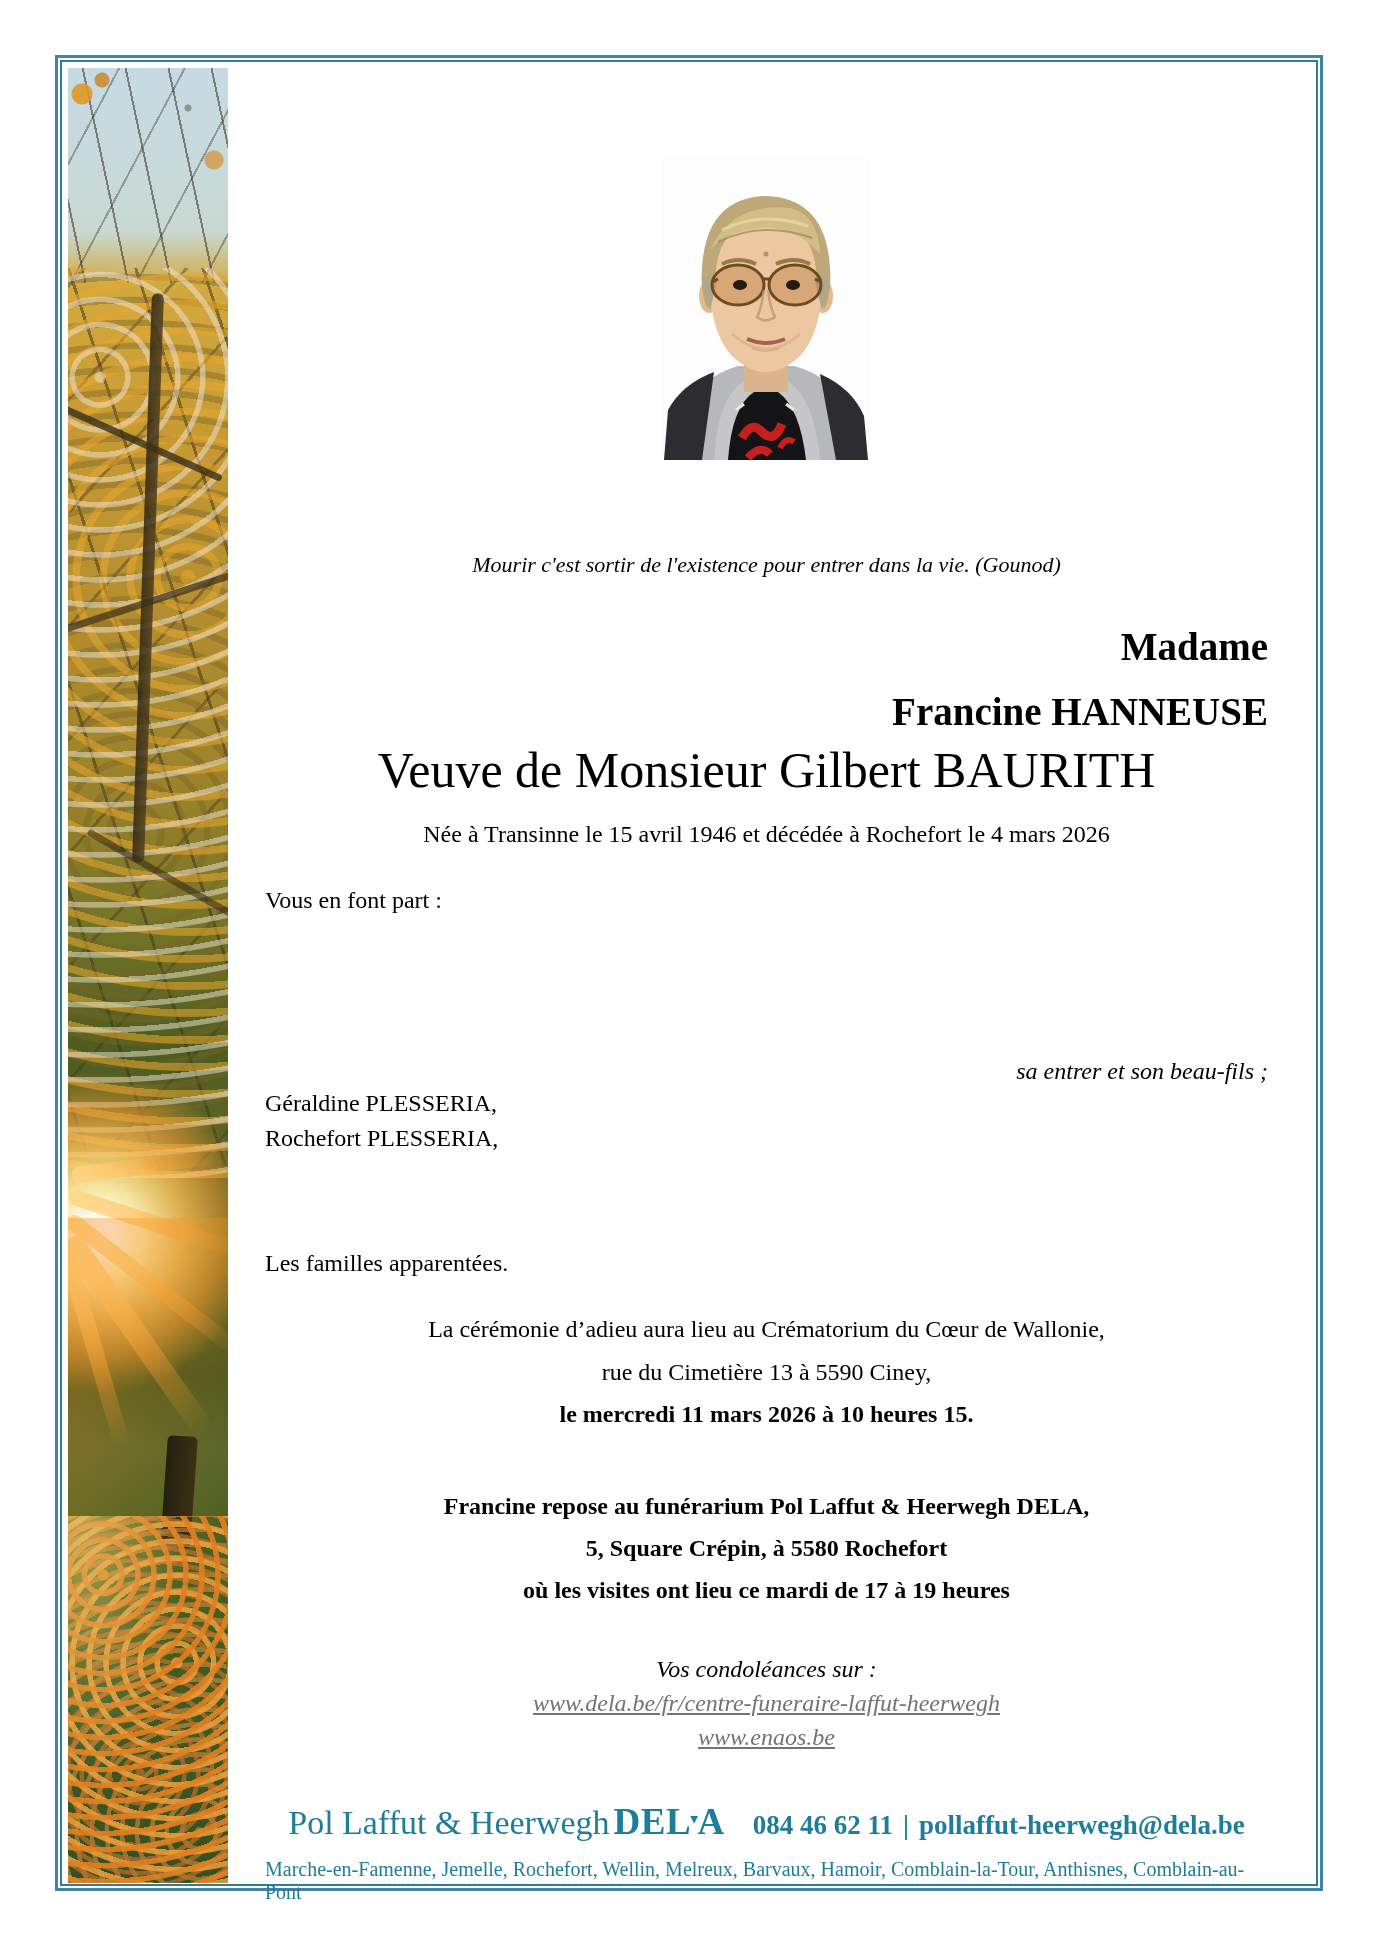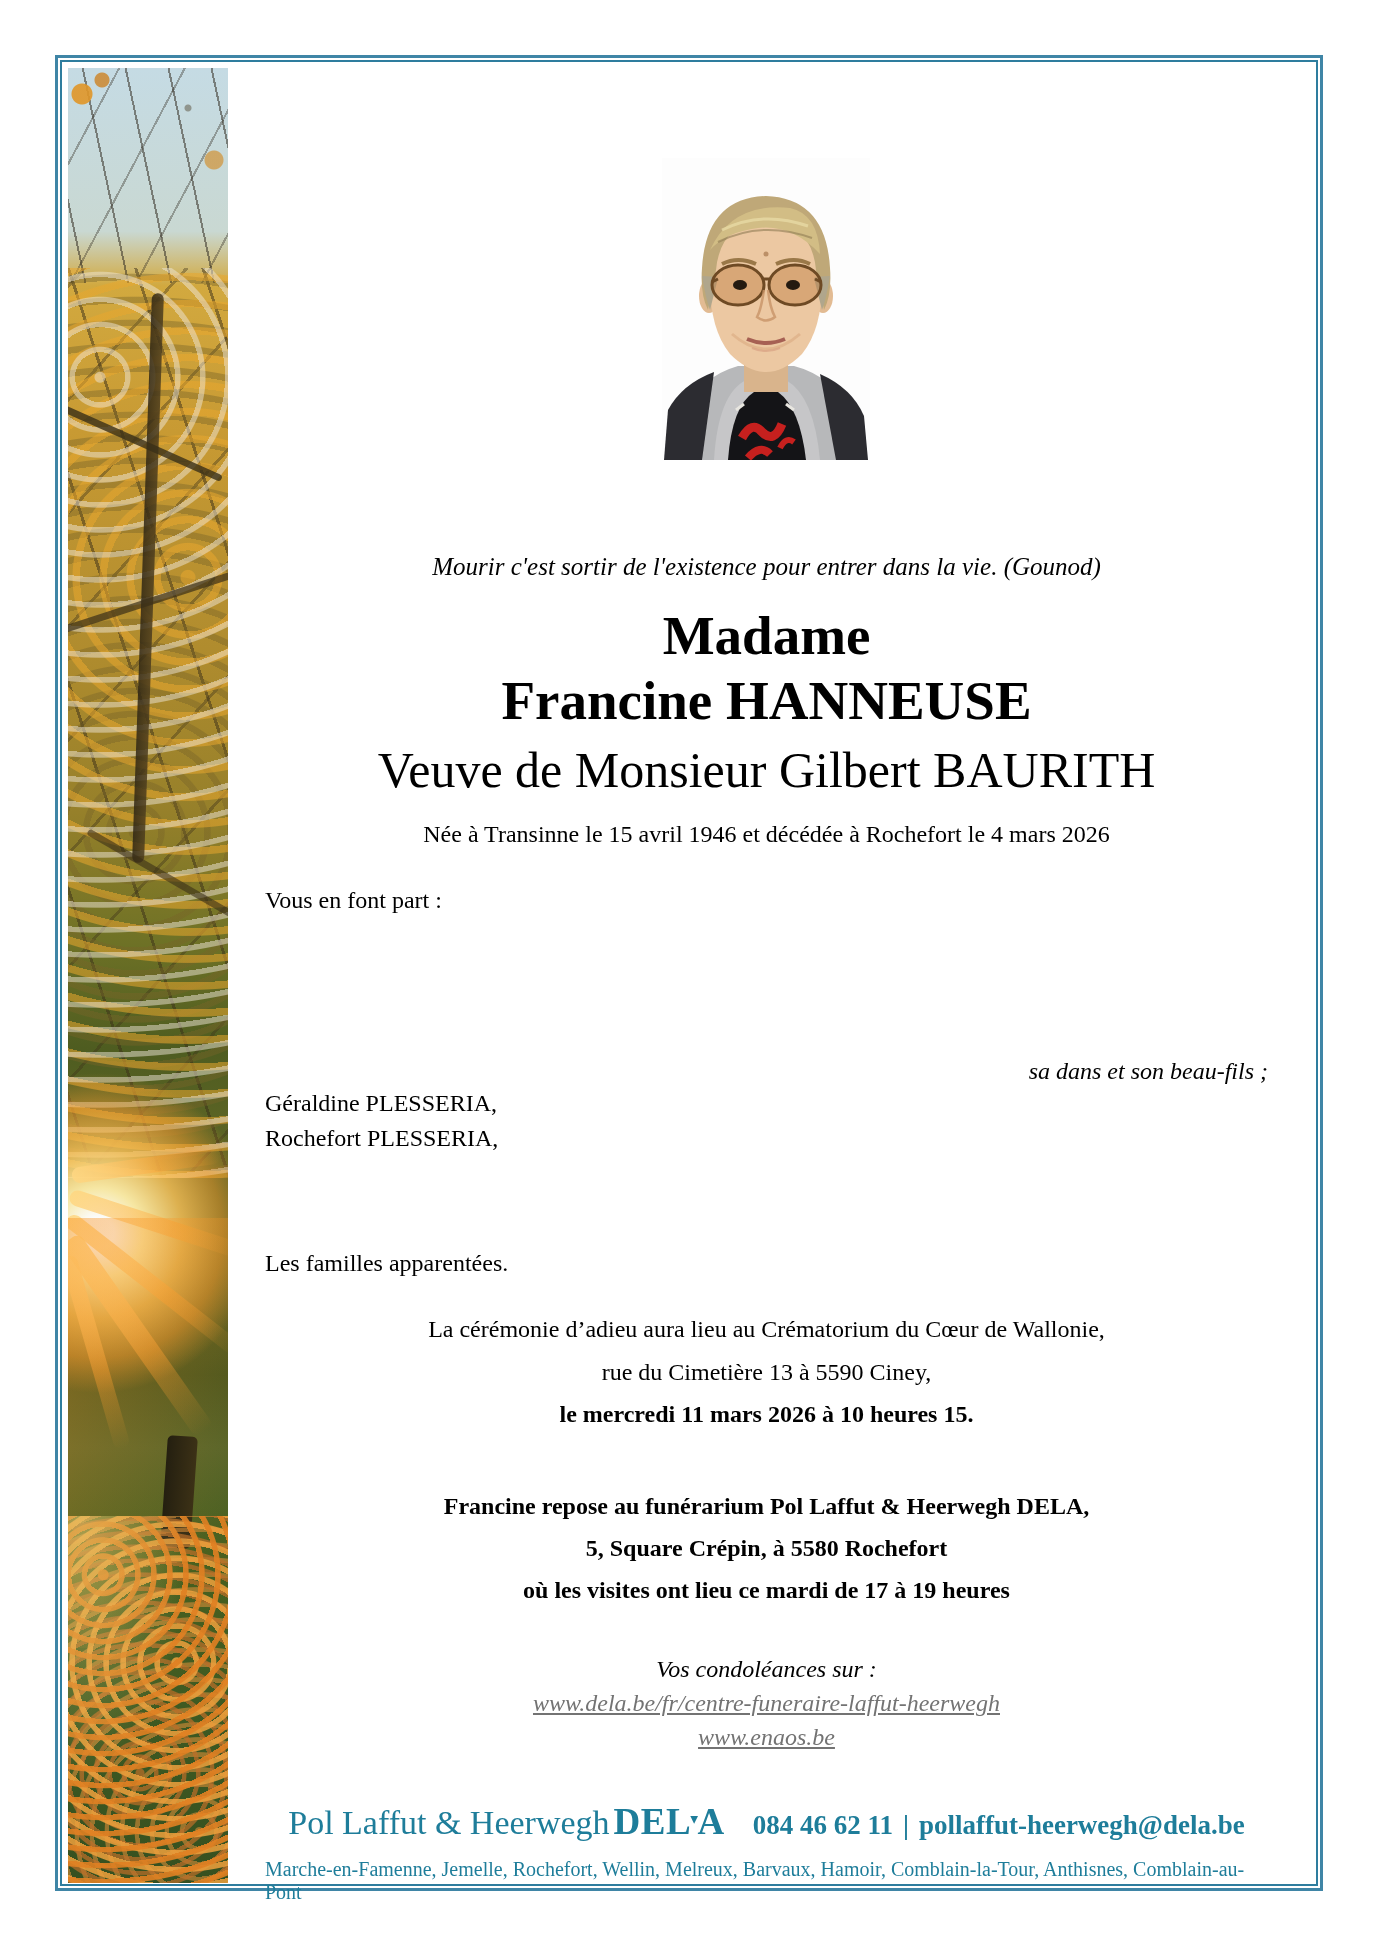--- a/index.html
+++ b/index.html
@@ -63,24 +63,24 @@
         repeating-radial-gradient(circle at 68% 40%, rgba(238,160,60,.85) 0 5px, rgba(238,160,60,0) 6px 17px),
         repeating-radial-gradient(circle at 45% 70%, rgba(190,110,40,.7) 0 4px, rgba(190,110,40,0) 5px 14px),
         repeating-radial-gradient(circle at 82% 86%, rgba(215,140,55,.6) 0 4px, rgba(215,140,55,0) 5px 15px);}
 
   
   .t{position:absolute;left:265px;width:1003px;font-size:24px;line-height:1.18;}
   .center{text-align:center;}
   .rightal{text-align:right;}
   .it{font-style:italic;}
   .bd{font-weight:bold;}
-  .h-title{position:absolute;left:265px;width:1003px;text-align:center;
-           font-size:55px;font-weight:bold;line-height:1.1;}
+  .h-title{position:absolute;left:265px;width:1003px;text-align:right;
+           font-size:39px;font-weight:bold;line-height:1.1;margin-top:20px;}
   .h-sub{position:absolute;left:265px;width:1003px;text-align:center;font-size:50px;line-height:1.1;}
-  .quote{font-size:25px;}
+  .quote{font-size:22px;}
   .lnk{color:#737373;text-decoration:underline;font-style:italic;cursor:pointer;}
 
   
   .portrait{position:absolute;left:662px;top:158px;width:208px;height:302px;}
 
   
   .footer-row{position:absolute;left:265px;top:1800px;width:1003px;display:flex;
       justify-content:center;align-items:baseline;gap:28px;color:#1e7d9a;white-space:nowrap;}
   .brand{font-size:34px;}
   .brand-logo{font-size:37px;font-weight:bold;letter-spacing:.5px;}
@@ -159,21 +159,21 @@
   <div class="t center it quote" style="top:552px">Mourir c'est sortir de l'existence pour entrer dans la vie. (Gounod)</div>
 
   <div class="h-title" style="top:606px">Madame</div>
   <div class="h-title" style="top:671px">Francine HANNEUSE</div>
   <div class="h-sub" style="top:743px">Veuve de Monsieur Gilbert BAURITH</div>
 
   <div class="t center" style="top:820px">Née à Transinne le 15 avril 1946 et décédée à Rochefort le 4 mars 2026</div>
 
   <div class="t" style="top:886px">Vous en font part :</div>
 
-  <div class="t rightal it" style="top:1057px">sa dans et son beau-fils ;</div>
+  <div class="t rightal it" style="top:1057px">sa entrer et son beau-fils ;</div>
   <div class="t" style="top:1089px">Géraldine PLESSERIA,</div>
   <div class="t" style="top:1124px">Rochefort PLESSERIA,</div>
   <div class="t" style="top:1249px">Les familles apparentées.</div>
 
   <div class="t center" style="top:1315px">La cérémonie d’adieu aura lieu au Crématorium du Cœur de Wallonie,</div>
   <div class="t center" style="top:1358px">rue du Cimetière 13 à 5590 Ciney,</div>
   <div class="t center bd" style="top:1400px">le mercredi 11 mars 2026 à 10 heures 15.</div>
 
   <div class="t center bd" style="top:1492px">Francine repose au funérarium Pol Laffut &amp; Heerwegh DELA,</div>
   <div class="t center bd" style="top:1534px">5, Square Crépin, à 5580 Rochefort</div>

